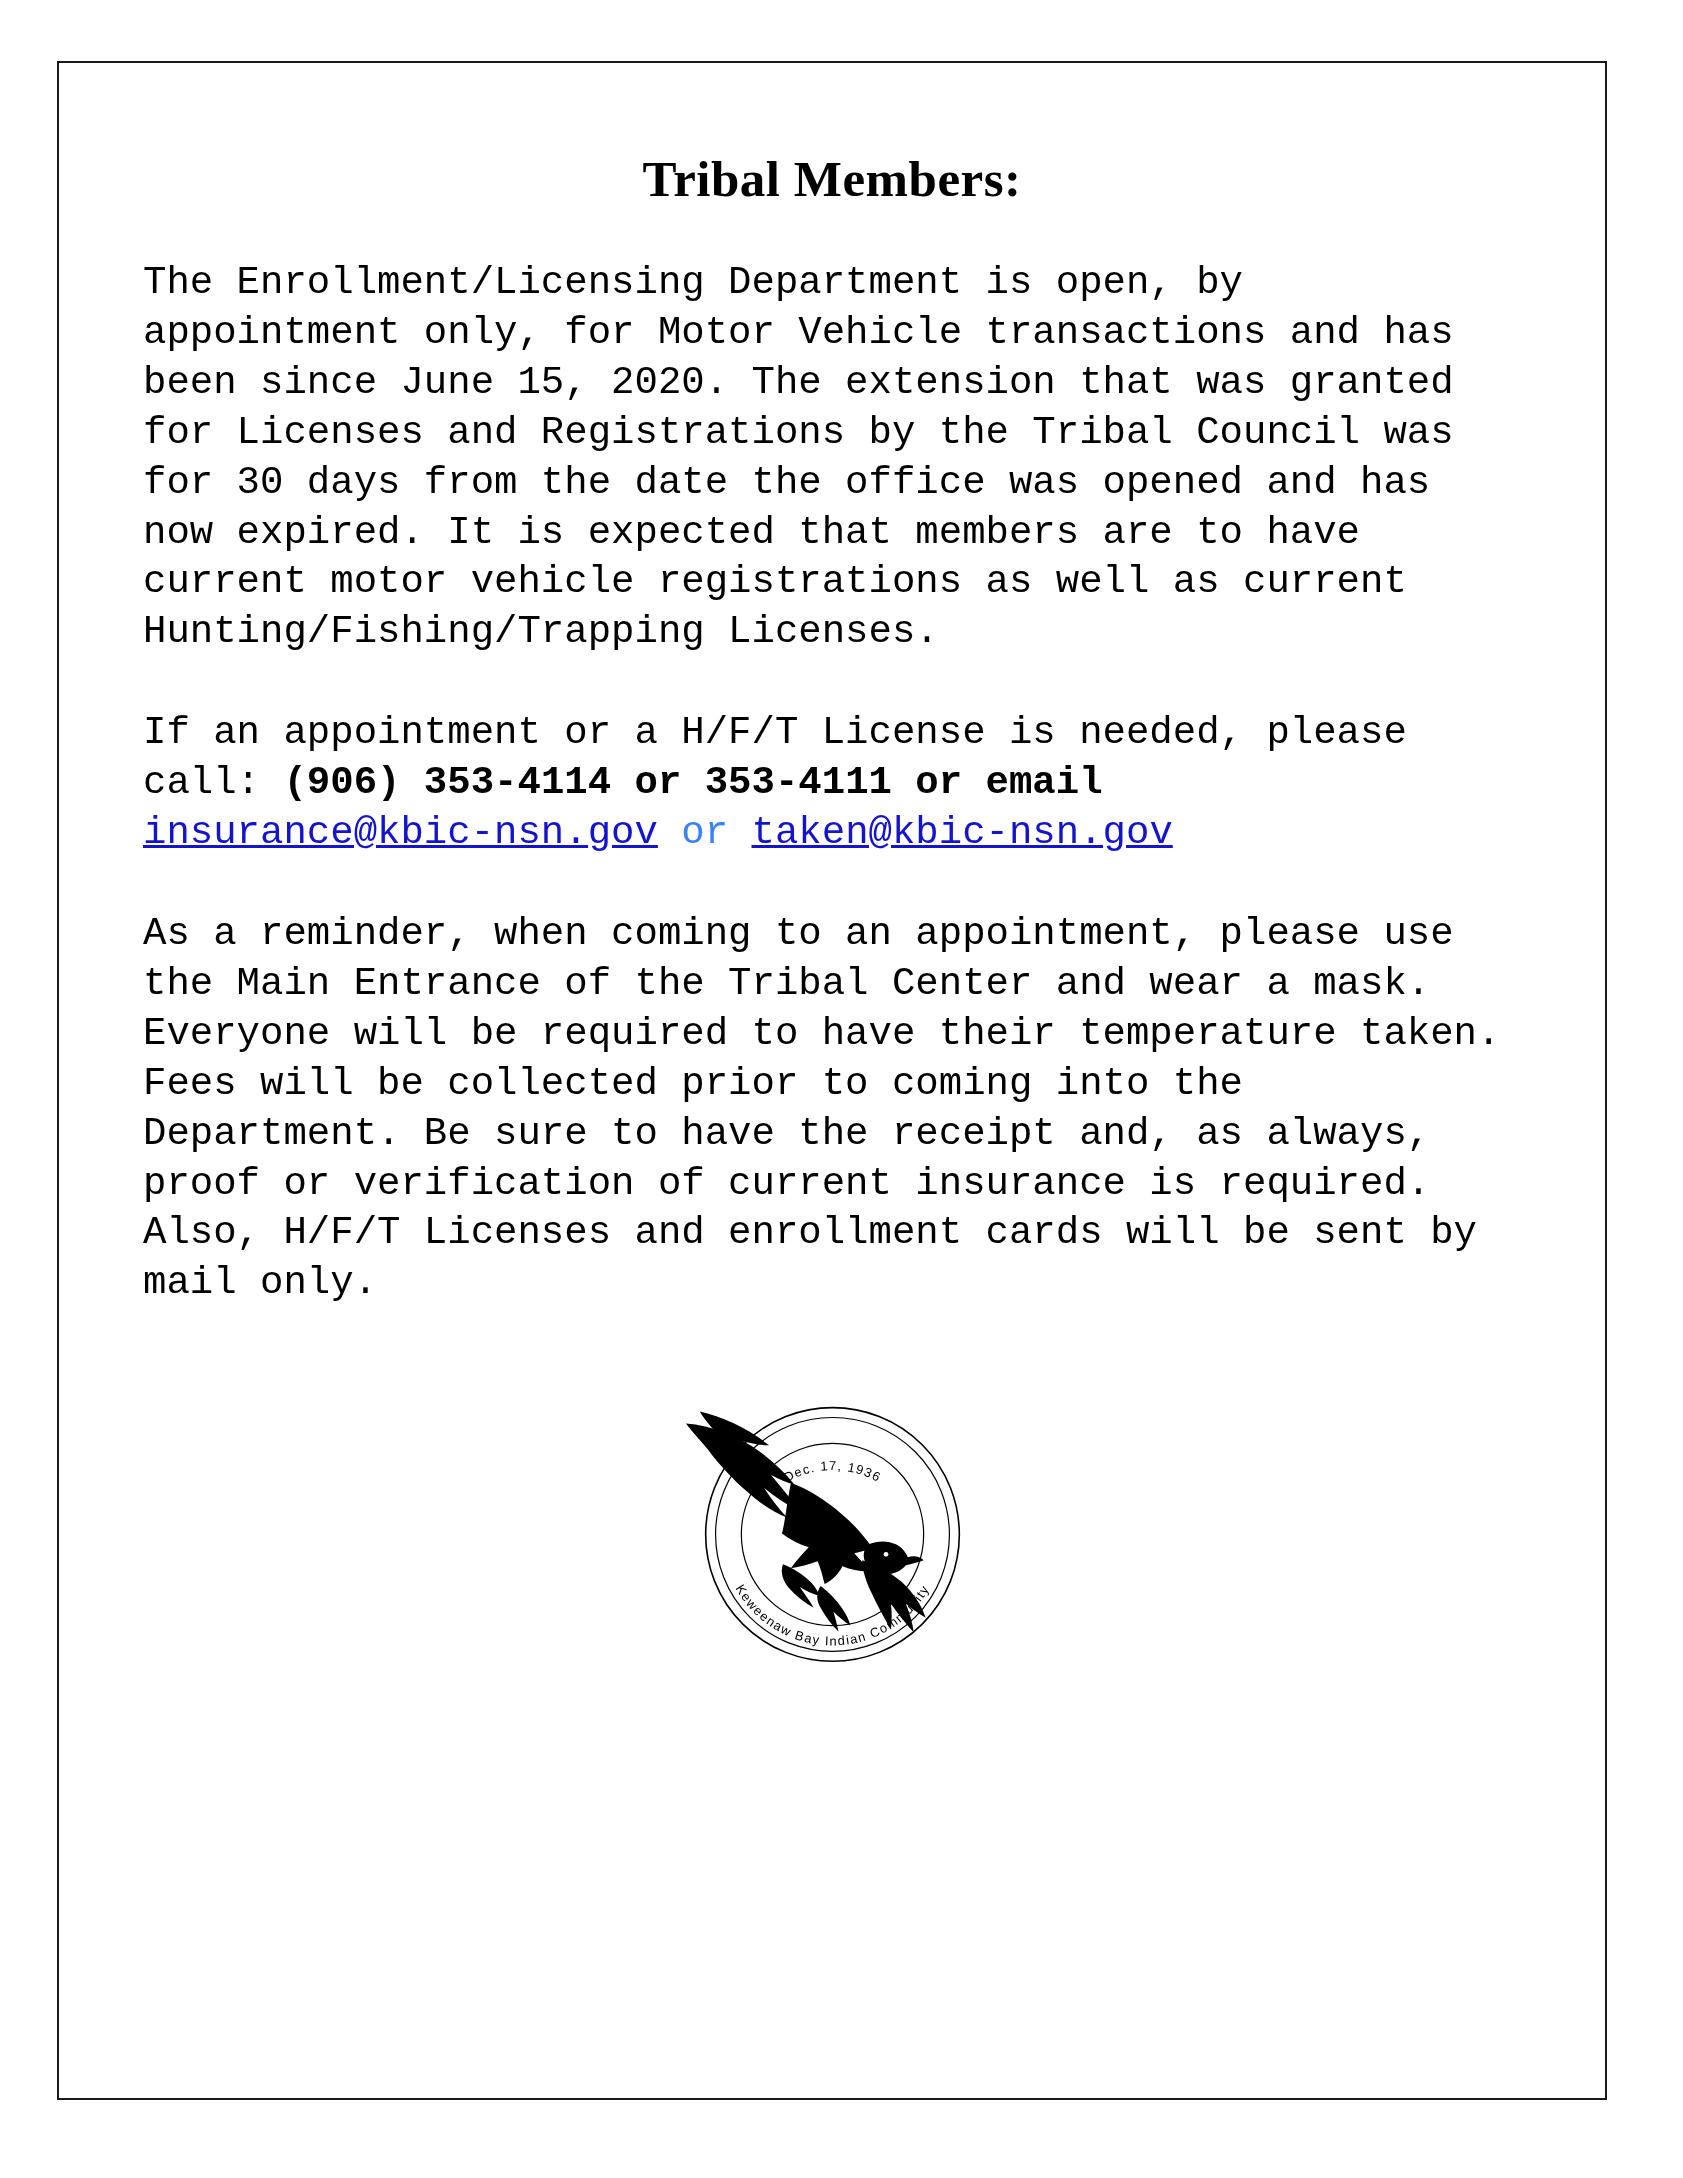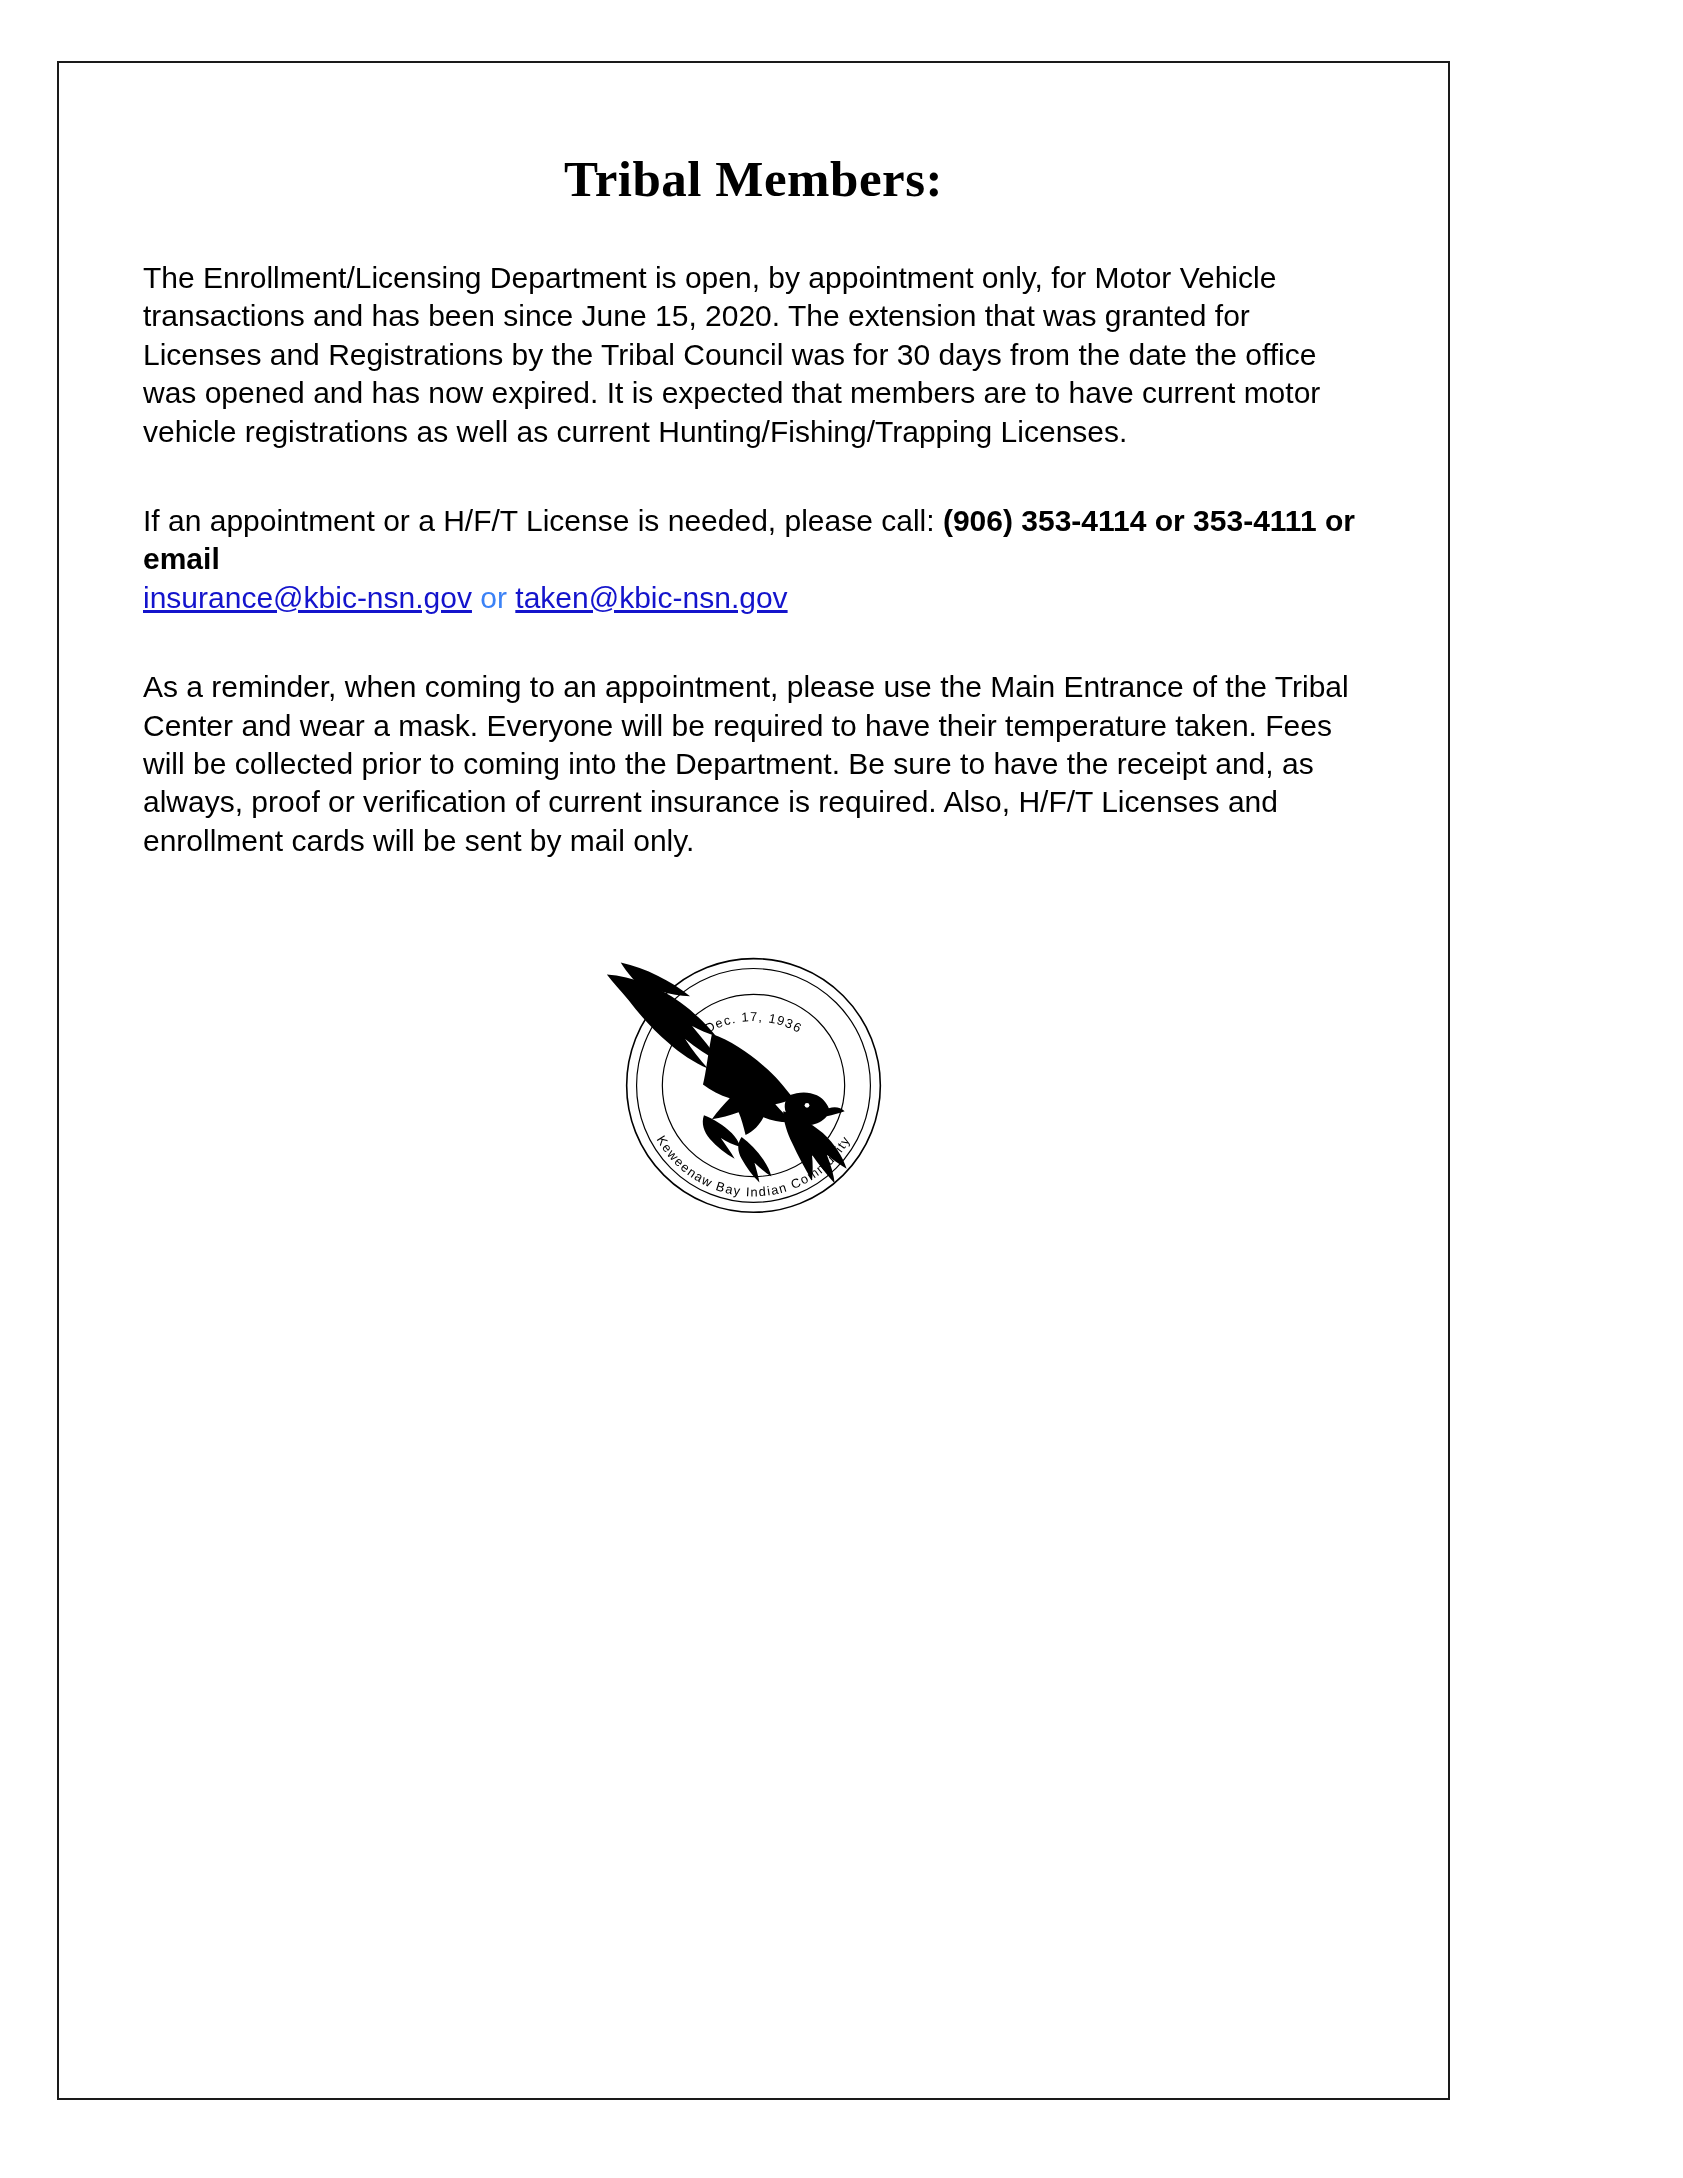--- a/index.html
+++ b/index.html
@@ -11,43 +11,43 @@
     width: 1683px;
     height: 2178px;
     font-family: "Liberation Serif", serif;
     color: #000000;
     overflow: hidden;
   }
   .page {
     position: absolute;
     left: 57px;
     top: 61px;
-    width: 1393px;
+    width: 1550px;
     height: 2039px;
     border: 2px solid #1a1a1a;
     box-sizing: border-box;
     background: #ffffff;
   }
   .inner {
     padding: 59px 84px 0 84px;
   }
   .doc-title {
     text-align: center;
     font-size: 51px;
     font-weight: bold;
     letter-spacing: 0.5px;
     margin: 28px 0 0 0;
     font-family: "Liberation Serif", serif;
   }
   .para {
-    font-size: 30px;
+    font-size: 39px;
     line-height: 1.28;
     margin-top: 51px;
     text-align: left;
-    font-family: Liberation Sans, sans-serif;
+    font-family: Liberation Mono, monospace;
   }
   .para.tight {
   }
   .bold {
     font-weight: bold;
   }
   .email-link {
     color: #1414cc;
     text-decoration: underline;
   }

